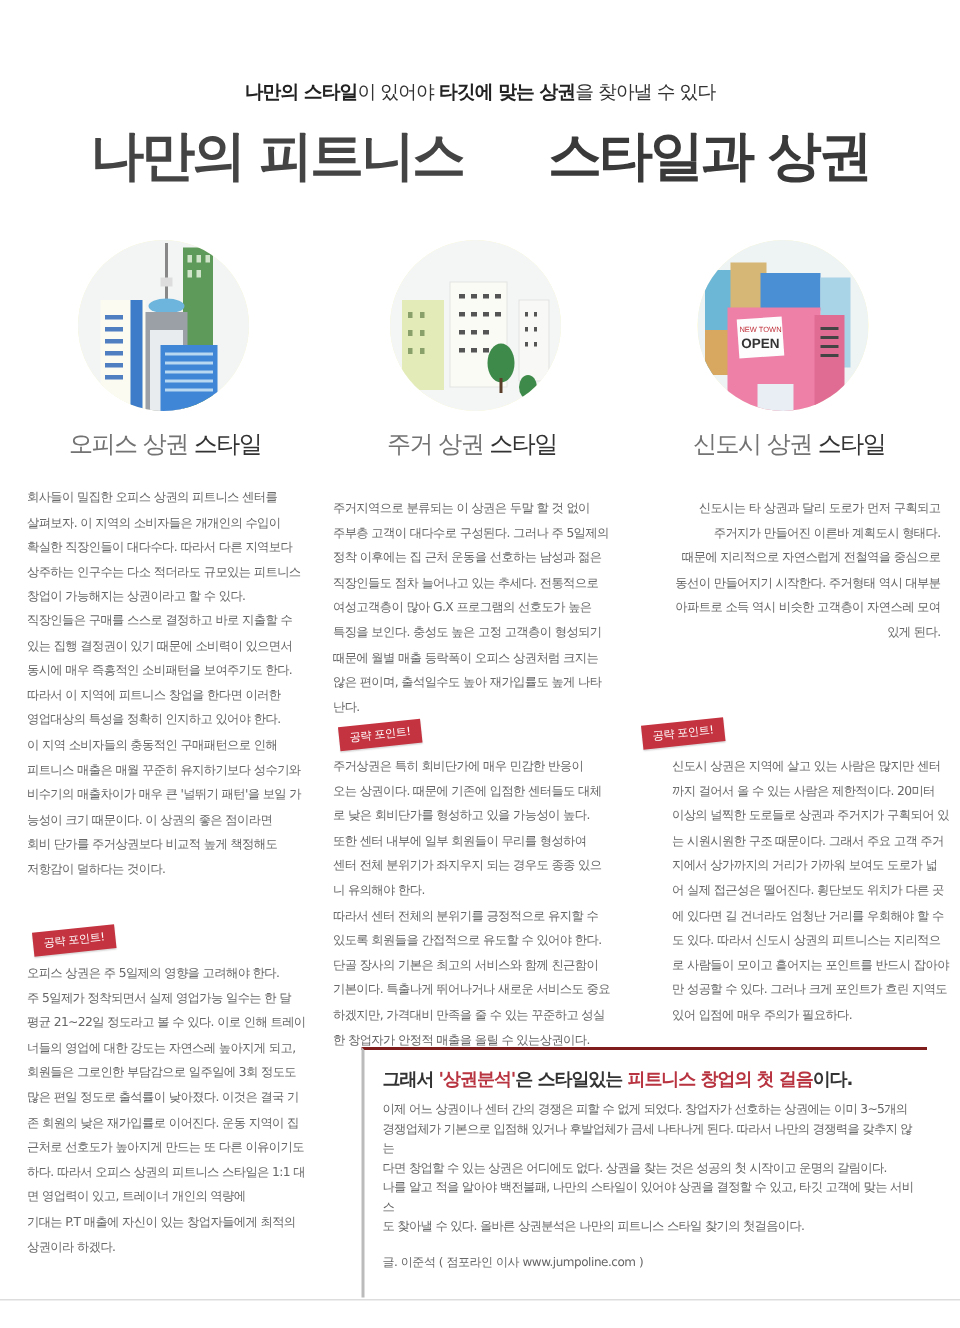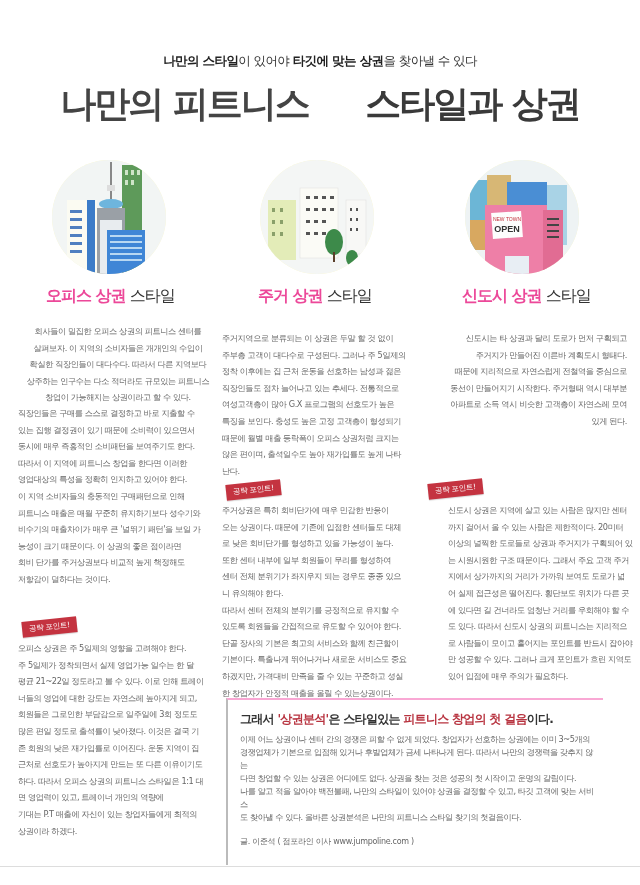--- a/index.html
+++ b/index.html
@@ -23,35 +23,35 @@
 
   .pic {
     position:absolute; top:160px; width:114px; height:114px; border-radius:50%;
     overflow:hidden; background:#fef9c3;
   }
   .pic svg { width:100%; height:100%; display:block; }
 
   .caption {
     position:absolute; top:286px; font-size:16px; letter-spacing:-1px; color:#333;
   }
-  .caption .red { color:#ec4899; font-weight:bold; }
+  .caption .red { color:#737373; font-weight:normal; }
 
   .col {
     position:absolute; font-size:8.2px; line-height:16.6px; color:#666;
     letter-spacing:-0.4px; white-space:pre-line;
   }
   .badge {
     position:absolute; background:#c43340; color:#fff; font-size:7.5px;
     padding:3px 7px; transform:rotate(-6deg); letter-spacing:-0.3px;
     box-shadow:0 1px 1px rgba(0,0,0,0.15);
   }
 
   .box {
-    position:absolute; left:226px; top:698px; width:375px; height:165px;
-    border-top:2px solid #f9a8d4; border-left:2px solid #bbb;
+    position:absolute; left:241px; top:698px; width:375px; height:165px;
+    border-top:2px solid #7f1d1d; border-left:2px solid #bbb;
   }
   .box-head {
     position:absolute; left:12px; top:11px; font-size:12px; font-weight:bold;
     color:#333; letter-spacing:-0.7px;
   }
   .box-head .red { color:#b83440; }
   .box-body {
     position:absolute; left:12px; top:33px; width:360px; font-size:8.2px;
     line-height:13px; color:#666; letter-spacing:-0.45px; white-space:pre-line;
   }
@@ -166,21 +166,21 @@
     <text x="42" y="61" font-size="5" fill="#c0303a" text-anchor="middle" font-family="Liberation Sans, sans-serif">NEW TOWN</text>
     <text x="42" y="72" font-size="9" fill="#333" font-weight="bold" text-anchor="middle" font-family="Liberation Sans, sans-serif">OPEN</text>
     <rect x="40" y="96" width="24" height="18" fill="#e8eef4"></rect>
   </svg>
 </div>
 
 <div class="caption" style="left:46px;"><span class="red">오피스 상권</span><span> 스타일</span></div>
 <div class="caption" style="left:258px;"><span class="red">주거 상권</span><span> 스타일</span></div>
 <div class="caption" style="left:462px;"><span class="red">신도시 상권</span><span> 스타일</span></div>
 
-<div class="col" style="left:18px; top:323px; width:200px;text-align:center;">회사들이 밀집한 오피스 상권의 피트니스 센터를
+<div class="col" style="left:18px; top:323px; width:200px;">회사들이 밀집한 오피스 상권의 피트니스 센터를
 살펴보자. 이 지역의 소비자들은 개개인의 수입이
 확실한 직장인들이 대다수다. 따라서 다른 지역보다
 상주하는 인구수는 다소 적더라도 규모있는 피트니스
 창업이 가능해지는 상권이라고 할 수 있다.</div>
 <div class="col" style="left:18px; top:405px; width:200px;">직장인들은 구매를 스스로 결정하고 바로 지출할 수
 있는 집행 결정권이 있기 때문에 소비력이 있으면서
 동시에 매우 즉흥적인 소비패턴을 보여주기도 한다.
 따라서 이 지역에 피트니스 창업을 한다면 이러한
 영업대상의 특성을 정확히 인지하고 있어야 한다.
 이 지역 소비자들의 충동적인 구매패턴으로 인해

